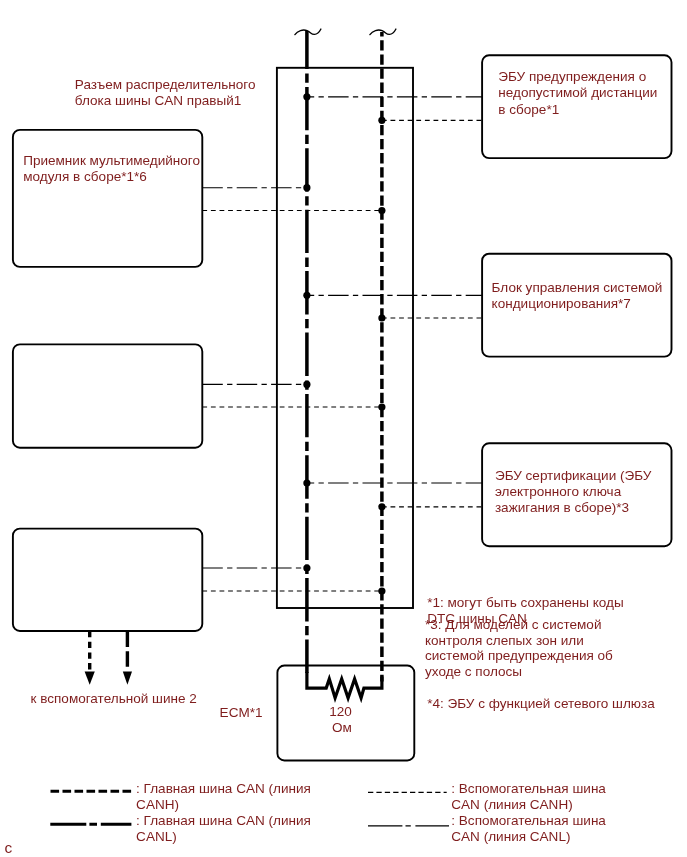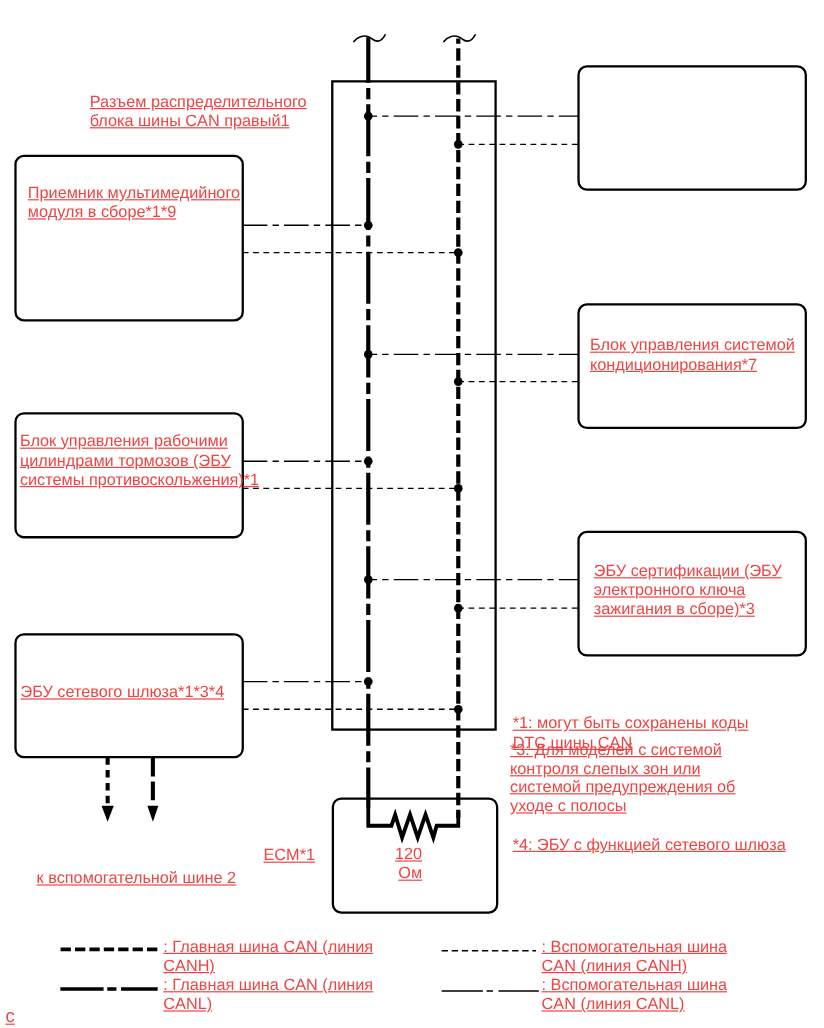--- a/index.html
+++ b/index.html
@@ -2,21 +2,21 @@
 <html><head>
 <meta charset="utf-8">
 <style>
   html,body{margin:0;padding:0;background:#ffffff;}
   body{width:687px;height:857px;position:relative;overflow:hidden;
        font-family:"Liberation Sans",sans-serif;color:#000;
        -webkit-font-smoothing:antialiased;}
   #stage{position:absolute;left:0;top:0;width:687px;height:857px;background:#fff;}
   svg.layer{position:absolute;left:0;top:0;width:687px;height:857px;overflow:visible;}
   .txt{position:absolute;font-family:"Liberation Sans",sans-serif;
-       font-size:13.55px;line-height:16.1px;color:#ef4444;white-space:pre;text-decoration:underline;}
+       font-size:13.55px;line-height:16.1px;color:#7f1d1d;white-space:pre;}
   .note{line-height:15.7px;}
 </style>
 </head>
 <body>
 
 <div id="stage">
   <svg class="layer" id="lines" viewBox="0 0 687 857">
   <g id="frame-group">
     <rect x="276.9" y="67.8" width="136.1" height="540.2" fill="none" stroke="#000" stroke-width="1.9"></rect>
   </g>
@@ -84,36 +84,35 @@
     <circle cx="381.9" cy="506.8" r="3.6"></circle>
     <circle cx="306.9" cy="568.0" r="3.6"></circle>
     <circle cx="381.9" cy="591.0" r="3.6"></circle>
   </g>
 </svg>
 
   <div class="txt" style="left:74.8px;top:76.5px;">Разъем распределительного
 блока шины CAN правый1</div>
 
   <div class="txt" style="left:23.2px;top:152.8px;">Приемник мультимедийного
-модуля в сборе*1*9</div>
-  <div class="txt" style="left:16.6px;top:359.5px;">Блок управления рабочими
-цилиндрами тормозов (ЭБУ
-системы противоскольжения)*1</div>
-  <div class="txt" style="left:17.1px;top:568.6px;">ЭБУ сетевого шлюза*1*3*4</div>
+модуля в сборе*1*6</div>
 
+  <div class="txt" style="left:498.3px;top:69.4px;">ЭБУ предупреждения о
+недопустимой дистанции
+в сборе*1</div>
   <div class="txt" style="left:491.6px;top:280.2px;">Блок управления системой
 кондиционирования*7</div>
   <div class="txt" style="left:494.9px;top:468px;">ЭБУ сертификации (ЭБУ
 электронного ключа
 зажигания в сборе)*3</div>
 
   <div class="txt" style="left:219.6px;top:705.2px;text-align:center;">ECM*1</div>
   <div class="txt" style="left:329.2px;top:703.6px;text-align:right;">120
 Ом</div>
-  <div class="txt" style="left:30.5px;top:724px;text-align:center;">к вспомогательной шине 2</div>
+  <div class="txt" style="left:30.5px;top:691px;text-align:center;">к вспомогательной шине 2</div>
 
   <div class="txt note" style="left:427.2px;top:553.2px;margin-top:42px;">*1: могут быть сохранены коды
 DTC шины CAN</div>
   <div class="txt note" style="left:425.0px;top:617px;">*3: Для моделей с системой
 контроля слепых зон или
 системой предупреждения об
 уходе с полосы</div>
   <div class="txt note" style="left:427.2px;top:696.2px;">*4: ЭБУ с функцией сетевого шлюза</div>
 
   <div class="txt" style="left:136.1px;top:781.2px;">: Главная шина CAN (линия

